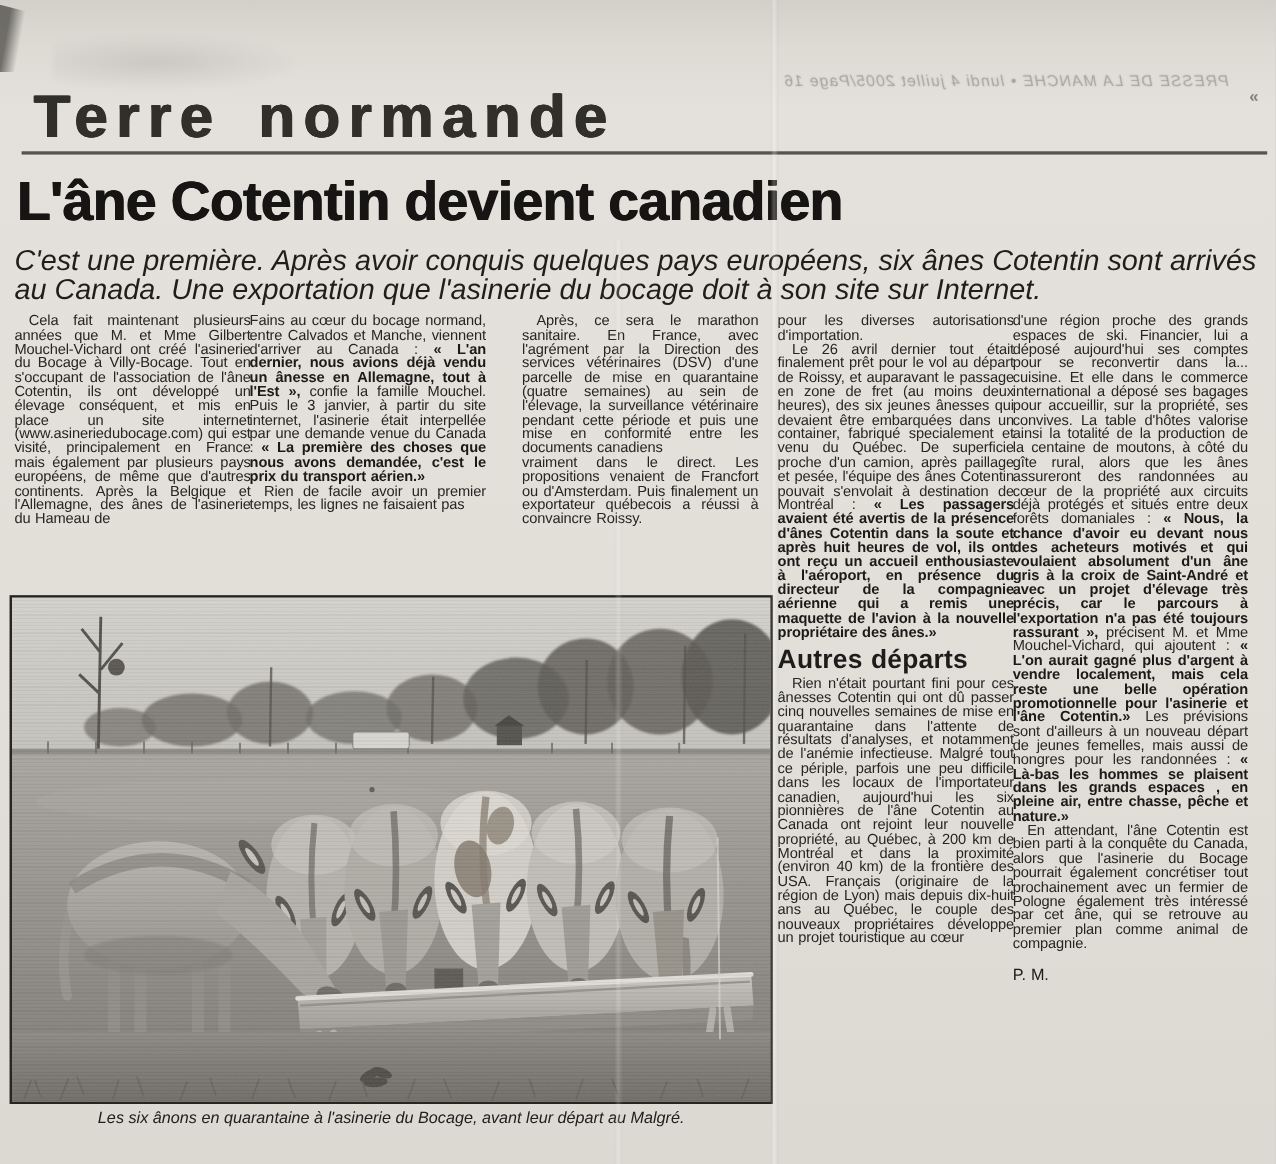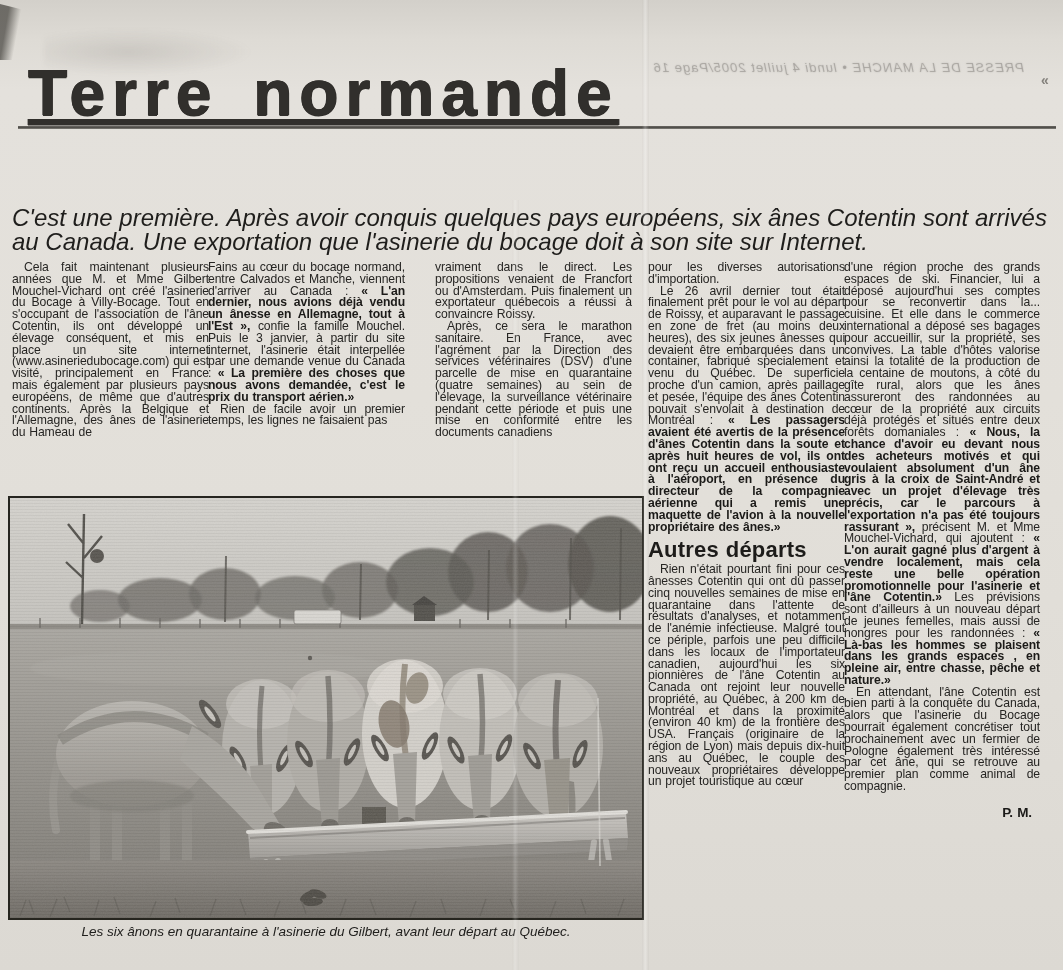--- a/index.html
+++ b/index.html
@@ -34,26 +34,25 @@
     position:absolute;left:0;top:4px;width:22px;height:56px;
     background:linear-gradient(100deg,#4b4944 30%,rgba(75,73,68,0) 70%);
     opacity:.75;
     clip-path:polygon(0 0,100% 10%,55% 100%,0 100%);
   }
   .corner-quote{
     position:absolute;left:1041px;top:72px;
     font-size:14px;color:#84817c;font-weight:bold;
   }
   .section-title{
-    position:absolute;left:28px;top:56px;
-    font-size:64px;font-weight:700;letter-spacing:7px;word-spacing:10px;
+    position:absolute;left:28px;top:68px;
+    font-size:50px;font-weight:700;letter-spacing:7px;word-spacing:10px;
     color:#312f2c;
     text-shadow:0.8px 0 0 #312f2c,-0.4px 0 0 #312f2c,0 0.5px 0 #312f2c;
     white-space:nowrap;
-    text-decoration:underline;
   }
   .title-rule{
     position:absolute;left:18px;top:126px;width:1038px;height:3px;
     background:linear-gradient(180deg,#6a6762,#4c4a46 60%,#8d8a84);
   }
   .headline{
     position:absolute;left:14px;top:140px;width:1040px;
     font-size:46px;font-weight:700;letter-spacing:-0.5px;
     color:#161513;
     text-shadow:0.7px 0 0 #161513,-0.3px 0 0 #161513;
@@ -76,22 +75,22 @@
   .col-tall{height:702px;}
   .para{margin:0;}
   .para.indent{text-indent:12px;}
   .b{font-weight:700;color:#1b1a18;}
   .subhead{
     font-size:22px;font-weight:700;letter-spacing:0.2px;
     margin:11px 0 8px 0;text-align:left;text-indent:0;
     color:#1d1c1a;
   }
   .byline{
-    margin-top:14px;text-align:right;padding-right:8px;
-    font-weight:700;font-size:13.5px;color:#1b1a18;
+    margin-top:14px;padding-right:8px;
+    font-weight:400;font-size:13.5px;color:#1b1a18;
   }
   .photo{
     position:absolute;left:8px;top:496px;width:632px;height:420px;
     border:2px solid #26251f;
     box-sizing:content-box;
     background:#b9b6b0;
   }
   .photo svg{display:block;width:632px;height:420px;}
   .photo::after{
     content:"";position:absolute;inset:0;
@@ -116,35 +115,36 @@
 <div class="page">
 
   <div class="bleed-smudge"></div>
   <div class="bleed-right">PRESSE DE LA MANCHE • lundi 4 juillet 2005/Page 16</div>
   <div class="corner-mark"></div>
   <div class="corner-quote">«</div>
 
   <div class="section-title">Terre normande</div>
   <div class="title-rule"></div>
 
+  <h1 class="headline" style="margin:0;">L'âne Cotentin devient canadien</h1>
 
   <div class="standfirst">C'est une première. Après avoir conquis quelques pays européens, six ânes Cotentin sont arrivés au Canada. Une exportation que l'asinerie du bocage doit à son site sur Internet.</div>
 
   <div class="col col-short" style="left:12px;">
     <p class="para indent"><span>Cela fait maintenant plusieurs années que M. et Mme Gilbert Mouchel-Vichard ont créé l'asinerie du Bocage à Villy-Bocage. Tout en s'occupant de l'association de l'âne Cotentin, ils ont développé un élevage conséquent, et mis en place un site internet (www.asineriedubocage.com) qui est visité, principalement en France mais également par plusieurs pays européens, de même que d'autres continents. Après la Belgique et l'Allemagne, des ânes de l'asinerie du Hameau de</span></p>
   </div>
 
   <div class="col col-short" style="left:208px;">
     <p class="para"><span>Fains au cœur du bocage normand, entre Calvados et Manche, viennent d'arriver au Canada : </span><span class="b">« L'an dernier, nous avions déjà vendu un ânesse en Allemagne, tout à l'Est », </span><span>confie la famille Mouchel. Puis le 3 janvier, à partir du site internet, l'asinerie était interpellée par une demande venue du Canada : </span><span class="b">« La première des choses que nous avons demandée, c'est le prix du transport aérien.»</span></p>
     <p class="para indent"><span>Rien de facile avoir un premier temps, les lignes ne faisaient pas</span></p>
   </div>
 
   <div class="col col-short" style="left:435px;">
+    <p class="para indent"><span>Après, ce sera le marathon sanitaire. En France, avec l'agrément par la Direction des services vétérinaires (DSV) d'une parcelle de mise en quarantaine (quatre semaines) au sein de l'élevage, la surveillance vétérinaire pendant cette période et puis une mise en conformité entre les documents canadiens</span></p>
     <p class="para"><span>vraiment dans le direct. Les propositions venaient de Francfort ou d'Amsterdam. Puis finalement un exportateur québecois a réussi à convaincre Roissy.</span></p>
-    <p class="para indent"><span>Après, ce sera le marathon sanitaire. En France, avec l'agrément par la Direction des services vétérinaires (DSV) d'une parcelle de mise en quarantaine (quatre semaines) au sein de l'élevage, la surveillance vétérinaire pendant cette période et puis une mise en conformité entre les documents canadiens</span></p>
   </div>
 
   <div class="col col-tall" style="left:648px;">
     <p class="para"><span>pour les diverses autorisations d'importation.</span></p>
     <p class="para indent"><span>Le 26 avril dernier tout était finalement prêt pour le vol au départ de Roissy, et auparavant le passage en zone de fret (au moins deux heures), des six jeunes ânesses qui devaient être embarquées dans un container, fabriqué specialement et venu du Québec. De superficie proche d'un camion, après paillage et pesée, l'équipe des ânes Cotentin pouvait s'envolait à destination de Montréal : </span><span class="b">« Les passagers avaient été avertis de la présence d'ânes Cotentin dans la soute et après huit heures de vol, ils ont ont reçu un accueil enthousiaste à l'aéroport, en présence du directeur de la compagnie aérienne qui a remis une maquette de l'avion à la nouvelle propriétaire des ânes.»</span></p>
     <div class="subhead">Autres départs</div>
     <p class="para indent"><span>Rien n'était pourtant fini pour ces ânesses Cotentin qui ont dû passer cinq nouvelles semaines de mise en quarantaine dans l'attente de résultats d'analyses, et notamment de l'anémie infectieuse. Malgré tout ce périple, parfois une peu difficile dans les locaux de l'importateur canadien, aujourd'hui les six pionnières de l'âne Cotentin au Canada ont rejoint leur nouvelle propriété, au Québec, à 200 km de Montréal et dans la proximité (environ 40 km) de la frontière des USA. Français (originaire de la région de Lyon) mais depuis dix-huit ans au Québec, le couple des nouveaux propriétaires développe un projet touristique au cœur</span></p>
   </div>
 
   <div class="col col-tall" style="left:844px;width:196px;">
@@ -360,18 +360,18 @@
         <ellipse cx="298" cy="398" rx="9" ry="4" transform="rotate(-30 298 398)"></ellipse>
         <ellipse cx="308" cy="396" rx="9" ry="4" transform="rotate(20 308 396)"></ellipse>
         <ellipse cx="303" cy="404" rx="10" ry="4" transform="rotate(-5 303 404)"></ellipse>
       </g>
       <path d="M588,200 L590,368" stroke="#dcdad5" stroke-width="1.6" opacity="0.7"></path>
 
       <rect x="0" y="0" width="632" height="420" filter="url(#grainF)"></rect>
     </svg>
   </div>
 
-  <div class="caption">Les six ânons en quarantaine à l'asinerie du Gilbert, avant leur départ au Québec.</div>
+  <div class="caption">Les six ânons en quarantaine à l'asinerie du Bocage, avant leur départ au Malgré.</div>
 
   <div class="crease crease-a"></div>
   <div class="crease crease-b"></div>
 
 </div>
 
 </body></html>

